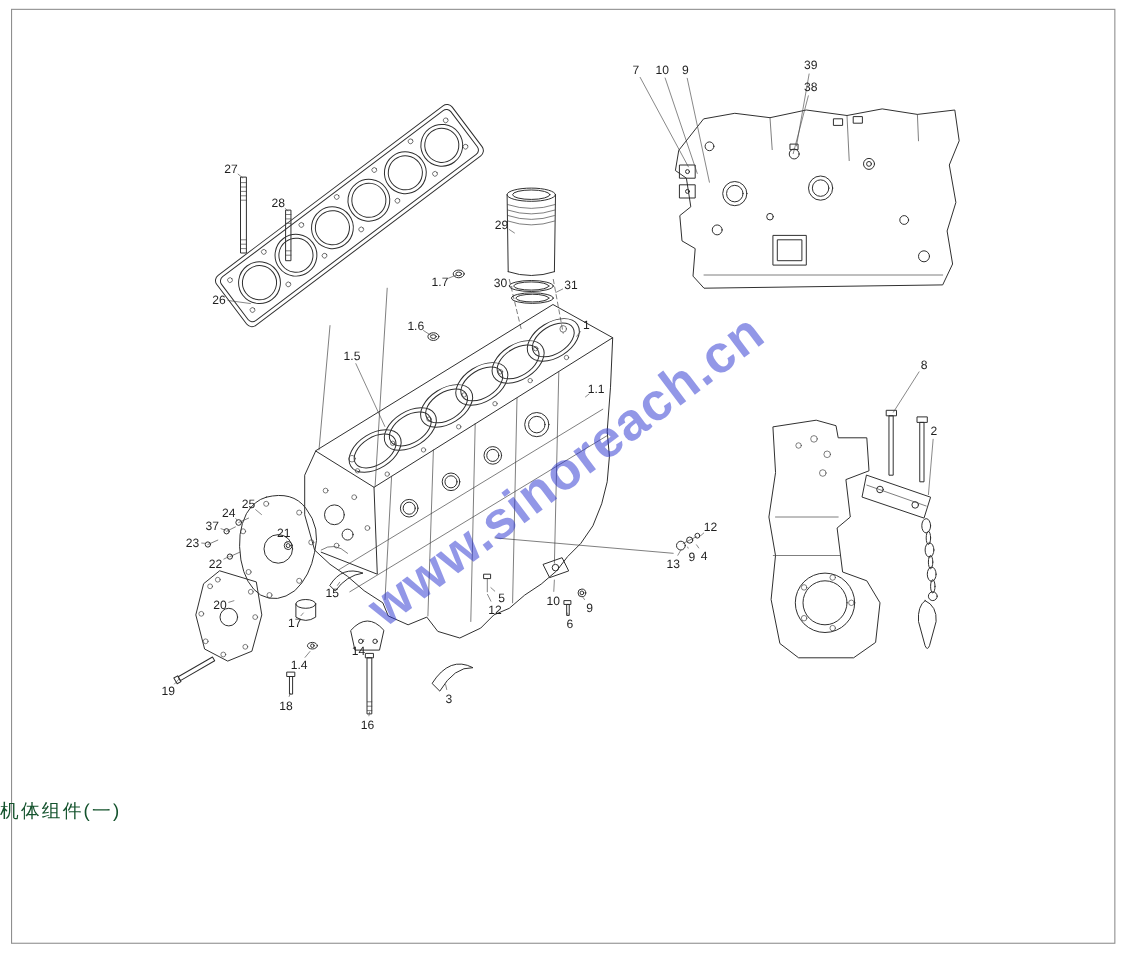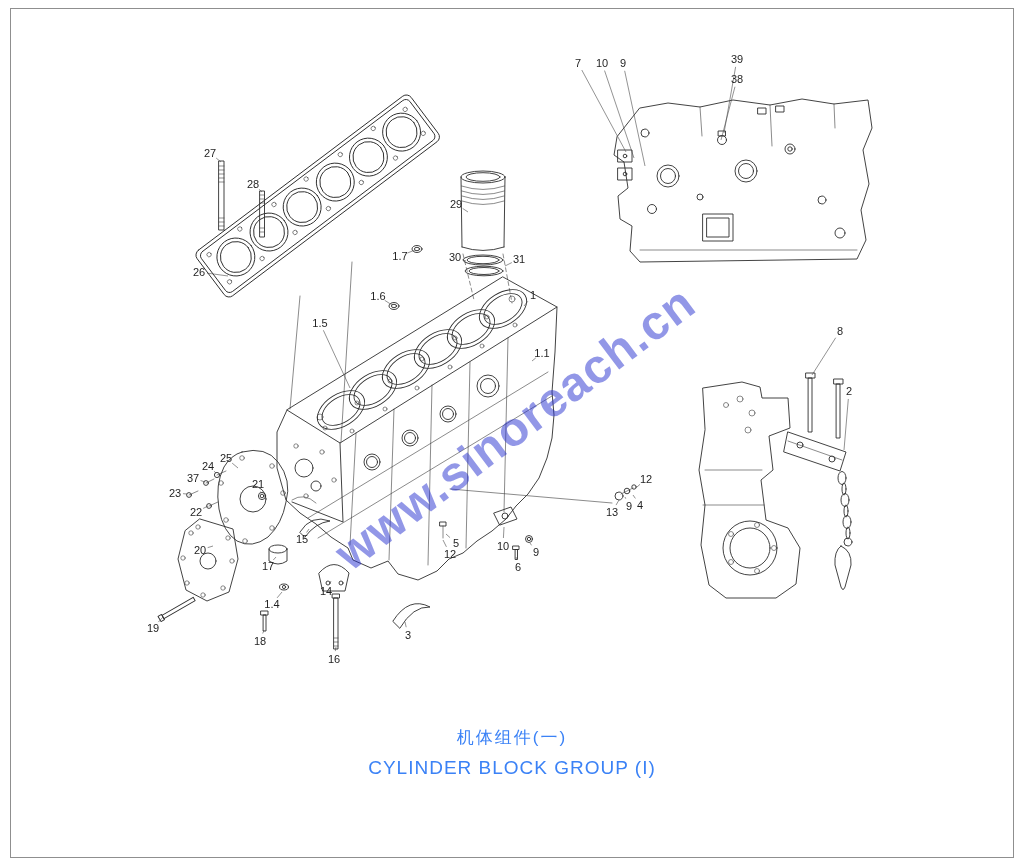--- a/index.html
+++ b/index.html
@@ -12,21 +12,21 @@
   .art{stroke:#2e2e2e;stroke-width:0.9;fill:none;stroke-linejoin:round;stroke-linecap:round}
   .art .thin{stroke-width:0.6;stroke:#3c3c3c}
   .art .dash{stroke-dasharray:4 3}
   .callout{font-size:11px;fill:#1f1f1f;text-anchor:middle;
            font-family:"Liberation Sans","DejaVu Sans",sans-serif}
   .leader{stroke:#4a4a4a;stroke-width:0.6;fill:none}
   .watermark{position:absolute;left:255px;top:392px;width:520px;height:72px;line-height:72px;
              text-align:center;font-size:48px;font-weight:bold;letter-spacing:1px;
              color:rgba(38,48,208,0.5);transform:rotate(-37deg);transform-origin:50% 50%;
              white-space:nowrap;pointer-events:none}
-  .titles{position:absolute;left:0;width:100%;text-align:center;color:#3b82f6}
+  .titles{position:absolute;left:0;width:100%;color:#14532d}
   .title-cn{top:726px;font-size:17px;letter-spacing:2px}
   .title-en{top:757px;font-size:19px;letter-spacing:1px}
 </style>
 </head>
 <body>
 
 <div class="page">
   <div class="frame"></div>
 
   <svg class="drawing" viewBox="0 0 1024 866">
@@ -398,14 +398,13 @@
         <line x1="835.7049960624547" y1="337.74929190185685" x2="812" y2="375" class="leader"></line>
         <text x="840" y="335" class="callout">8</text>
         <line x1="848.3244553865105" y1="398.97142643917545" x2="844" y2="450" class="leader"></line>
         <text x="849" y="395" class="callout">2</text>
       </g>
   </svg>
 
   <div class="watermark">www.sinoreach.cn</div>
 
   <div class="titles title-cn">机体组件(一)</div>
-  <div class="titles title-en">CYLINDER BLOCK GROUP (I)</div>
 </div>
 
 </body></html>

